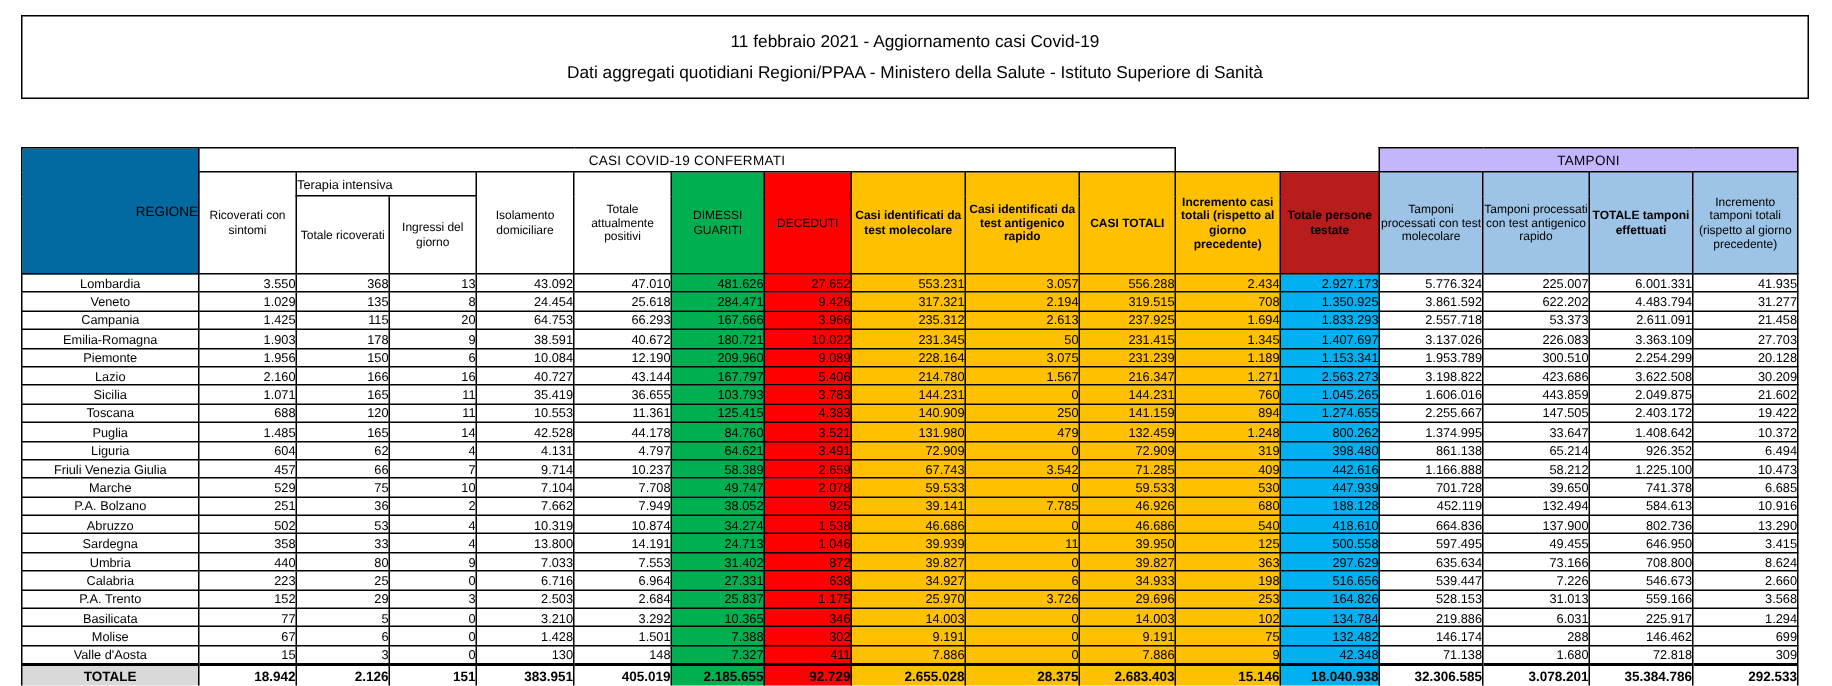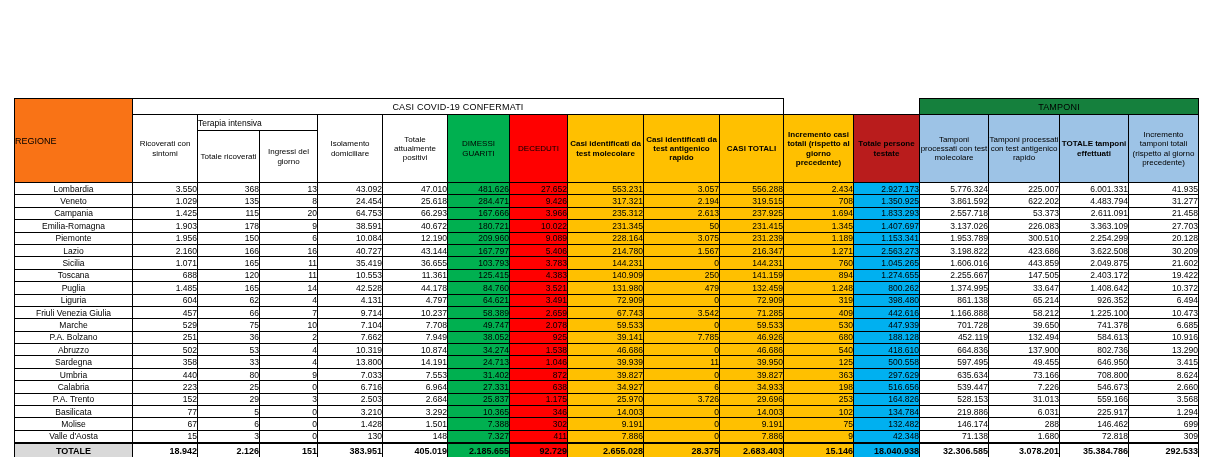--- a/index.html
+++ b/index.html
@@ -59,38 +59,38 @@
 
   
   .grp {
     height: 16px;
     text-align: center;
     font-weight: bold;
     font-size: 9px;
     letter-spacing: .2px;
   }
   .grp-confermati { background: #ffffff; }
-  .grp-tamponi { background: #15803d; text-align: center; }
+  .grp-tamponi { background: #c4b5fd; text-align: center; }
   .grp-blank { border: none !important; background: transparent; }
 
   .sub {
     text-align: center;
     vertical-align: middle;
     font-size: 8px;
     line-height: 1.15;
     padding: 2px 1px;
     height: 68px;
   }
   .sub.bold { font-weight: bold; }
   .regione-head {
     font-weight: bold;
     font-size: 9px;
-    text-align: left;
+    text-align: right;
     vertical-align: middle;
-    background: #f97316;
+    background: #0369a1;
   }
   .ti-head {
     text-align: left;
     vertical-align: middle;
     font-size: 8.5px;
     height: 16px;
   }
 
   td.num {
     text-align: right;
@@ -129,20 +129,24 @@
     text-align: center;
     background: #d9d9d9;
   }
   tr.total td.plain { background: #ffffff; }
 </style>
 </head>
 <body>
 
 <div class="page">
 
+  <div class="title-box">
+    <div class="title-line1">11 febbraio 2021 - Aggiornamento casi Covid-19</div>
+    <div class="title-line2">Dati aggregati quotidiani Regioni/PPAA - Ministero della Salute - Istituto Superiore di Sanità</div>
+  </div>
 
   <table class="main">
     <colgroup>
       <col style="width:118px">
       <col style="width:65px">
       <col style="width:62px">
       <col style="width:58px">
       <col style="width:65px">
       <col style="width:65px">
       <col style="width:62px">

